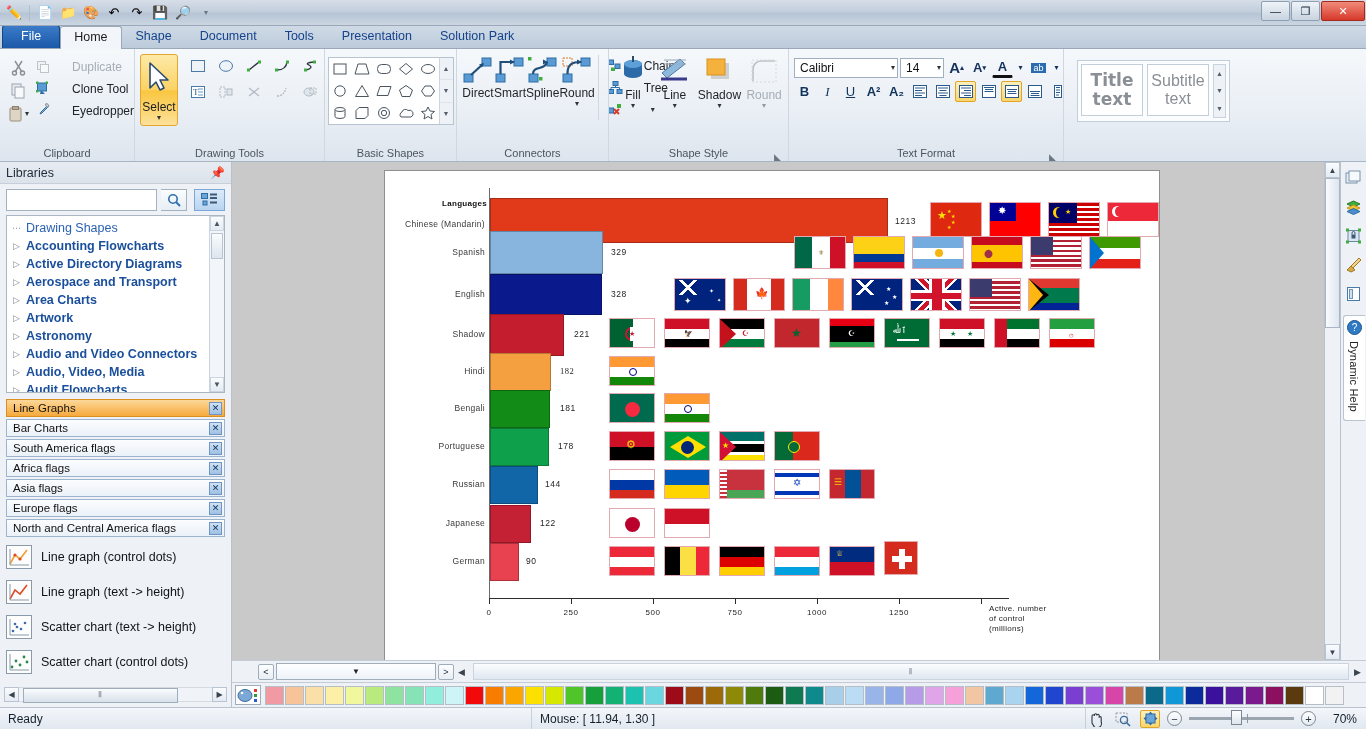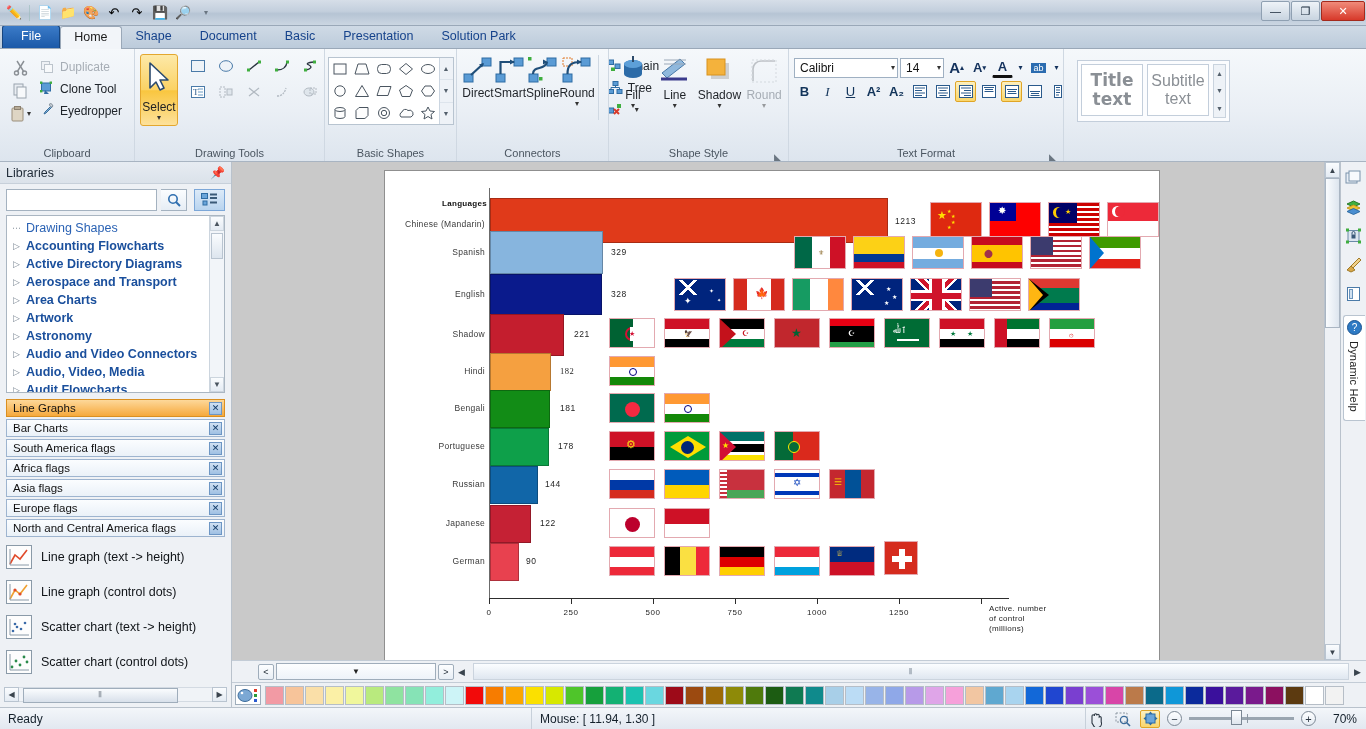--- a/index.html
+++ b/index.html
@@ -74,21 +74,21 @@
     line-height: 14px; position: relative;
   }
   .dlg-launcher {
     position: absolute; right: 2px; bottom: 0px; width: 11px; height: 11px;
     font-size: 9px; color: #6a7682;
   }
 
   
   .clip-col-left { display: flex; flex-direction: column; gap: 1px; width: 30px; align-items: center; padding-top: 2px;}
   .clip-col-right { display: flex; flex-direction: column; gap: 1px; padding-top: 2px;}
-  .smallcmd { display: flex; align-items: center; gap: 4px; height: 21px; padding: 0 4px; border-radius: 2px; font-size: 12px; color: #20252b;}
+  .smallcmd { display: flex; align-items: center; gap: 20px; height: 21px; padding: 0 4px; border-radius: 2px; font-size: 12px; color: #20252b;}
   .smallcmd.disabled { color: #a6adb5; }
   .bigicon { width: 26px; height: 22px; display:flex; align-items:center; justify-content:center; font-size: 15px; }
   .micon { width: 17px; height: 17px; display:flex; align-items:center; justify-content:center; }
 
   
   .bigbtn {
     width: 50px; height: 72px; display: flex; flex-direction: column; align-items: center;
     justify-content: flex-start; border: 1px solid #e3a72f; border-radius: 3px;
     background: linear-gradient(to bottom,#fde9a8,#fbd264 50%,#f9c63f 51%,#fde19b);
     padding-top: 4px;
@@ -281,21 +281,21 @@
       <div class="winbtn">❐</div>
       <div class="winbtn close">✕</div>
     </div>
   </div>
 
   <div class="tabbar">
     <div class="tab file">File</div>
     <div class="tab active">Home</div>
     <div class="tab">Shape</div>
     <div class="tab">Document</div>
-    <div class="tab">Basic</div>
+    <div class="tab">Tools</div>
     <div class="tab">Presentation</div>
     <div class="tab">Solution Park</div>
   </div>
 
   <div class="ribbon">
 
     <div class="group" style="width:134px">
       <div class="group-body">
         <div class="clip-col-left">
           <div class="bigicon">
@@ -889,37 +889,37 @@
           <span>North and Central America flags</span>
           <span class="x">✕</span>
         </div>
       </div>
 
       <div class="shapelist">
         <div class="shape-item">
           <span class="shape-thumb">
             <svg width="24" height="22">
                 <rect width="24" height="22" fill="#fdfdfd"></rect>
-                <path d="M3 18 L8 9 L13 13 L20 4" fill="none" stroke="#e04a2a" stroke-width="1.6"></path>
+                <path d="M3 18 L8 9 L13 13 L20 4" fill="none" stroke="#f0a030" stroke-width="1.6"></path>
+                <circle cx="8" cy="9" r="1.6" fill="#e04a2a"></circle>
+                <circle cx="13" cy="13" r="1.6" fill="#e04a2a"></circle>
                 <path d="M3 3 v16 h19" fill="none" stroke="#8a9aa8"></path>
               </svg>
           </span>
-          <span>Line graph (text -&gt; height)</span>
+          <span>Line graph (control dots)</span>
         </div>
         <div class="shape-item">
           <span class="shape-thumb">
             <svg width="24" height="22">
                 <rect width="24" height="22" fill="#fdfdfd"></rect>
-                <path d="M3 18 L8 9 L13 13 L20 4" fill="none" stroke="#f0a030" stroke-width="1.6"></path>
-                <circle cx="8" cy="9" r="1.6" fill="#e04a2a"></circle>
-                <circle cx="13" cy="13" r="1.6" fill="#e04a2a"></circle>
+                <path d="M3 18 L8 9 L13 13 L20 4" fill="none" stroke="#e04a2a" stroke-width="1.6"></path>
                 <path d="M3 3 v16 h19" fill="none" stroke="#8a9aa8"></path>
               </svg>
           </span>
-          <span>Line graph (control dots)</span>
+          <span>Line graph (text -&gt; height)</span>
         </div>
         <div class="shape-item">
           <span class="shape-thumb">
             <svg width="24" height="22">
                 <rect width="24" height="22" fill="#fdfdfd"></rect>
                 <g fill="#3a6aa8">
                   <circle cx="6" cy="15" r="1.3"></circle>
                   <circle cx="10" cy="11" r="1.3"></circle>
                   <circle cx="14" cy="13" r="1.3"></circle>
                   <circle cx="18" cy="7" r="1.3"></circle>

